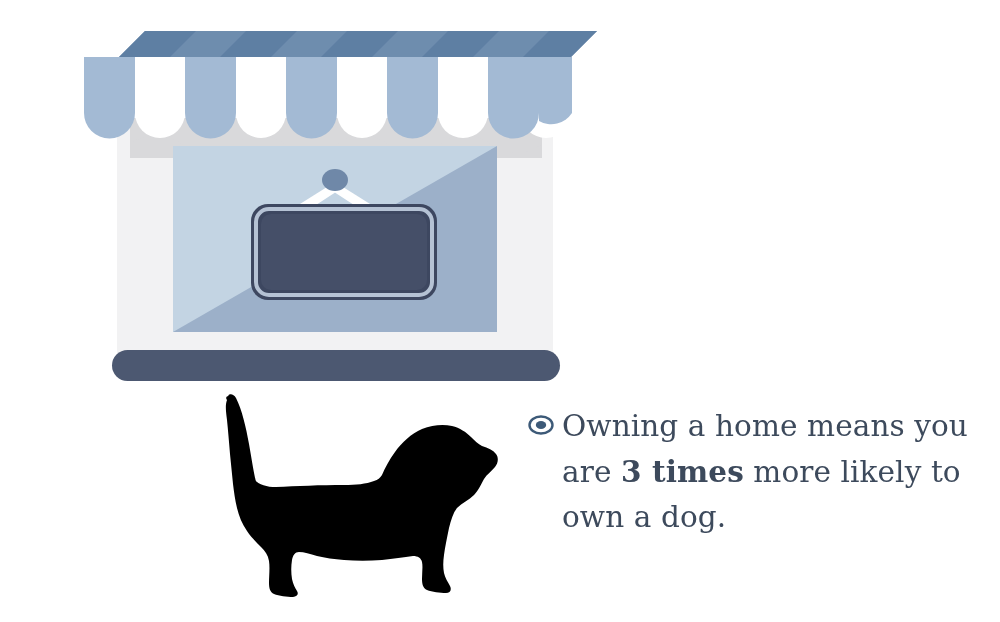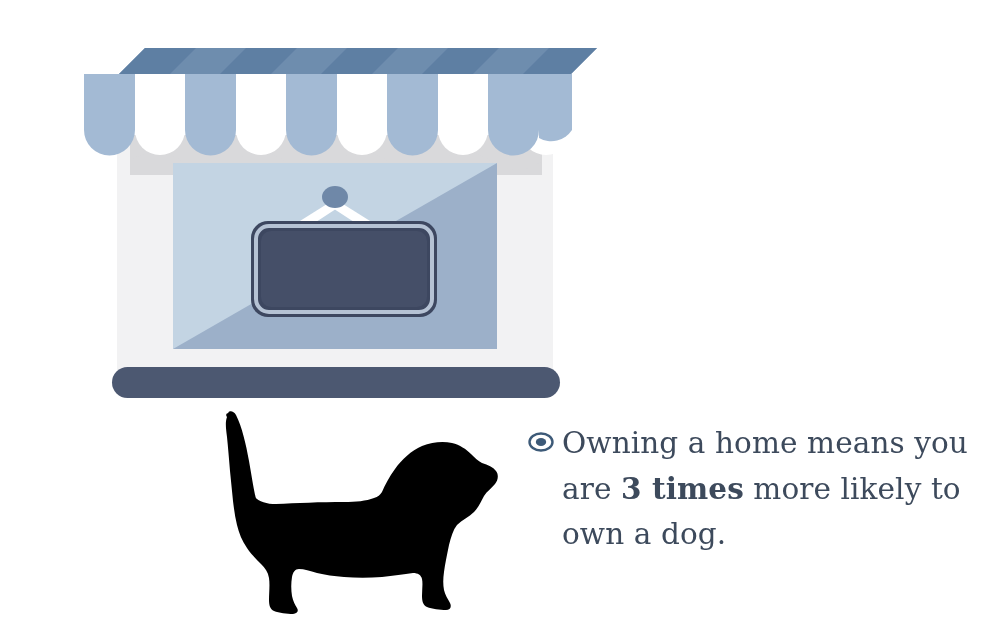--- a/index.html
+++ b/index.html
@@ -10,21 +10,21 @@
     width: 1000px;
     height: 622px;
     background: #ffffff;
     font-family: "DejaVu Serif", serif;
     overflow: hidden;
     position: relative;
   }
   #stage {
     position: absolute;
     left: 0;
-    top: 17px;
+    top: 0;
     width: 1000px;
     height: 483px;
   }
 
   
   #storefront {
     position: absolute;
     left: 0px;
     top: 0px;
     width: 620px;

